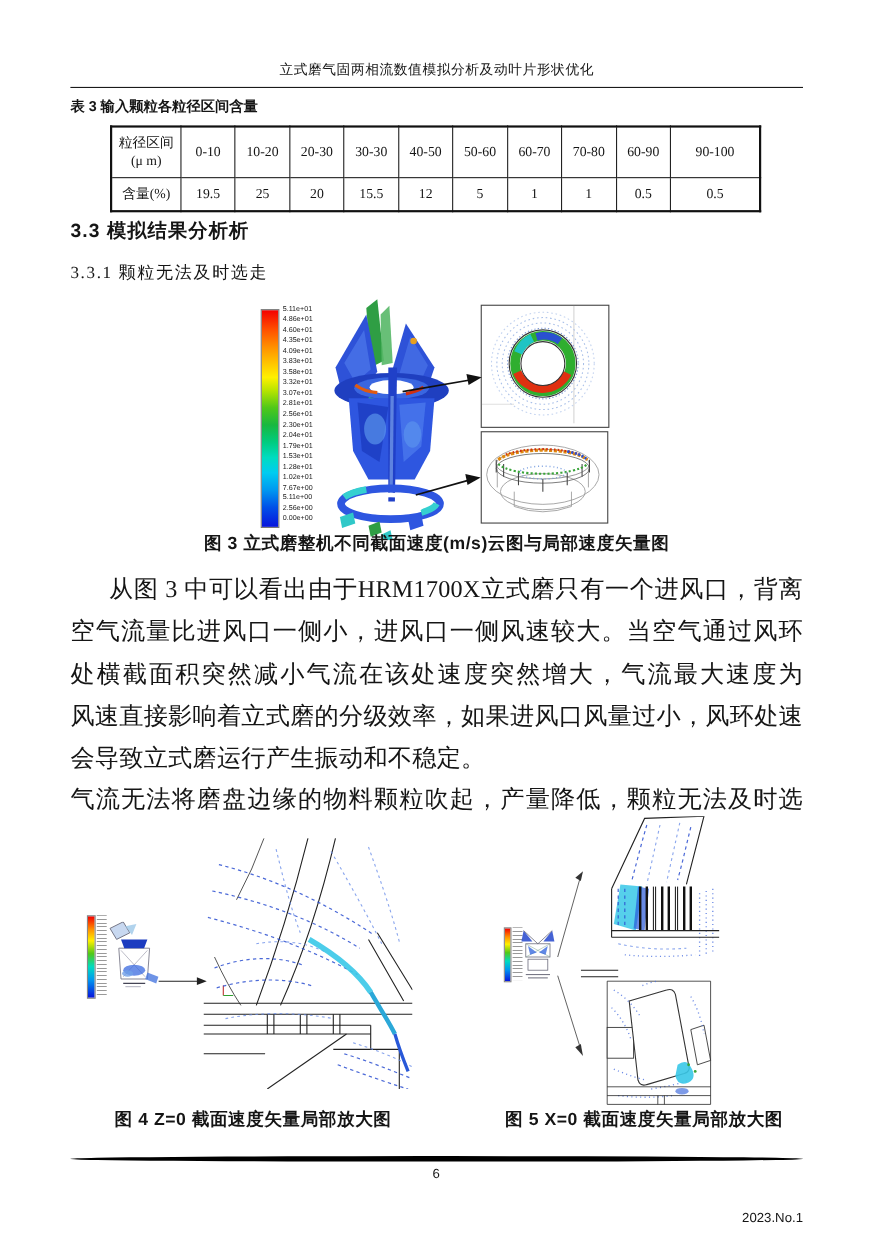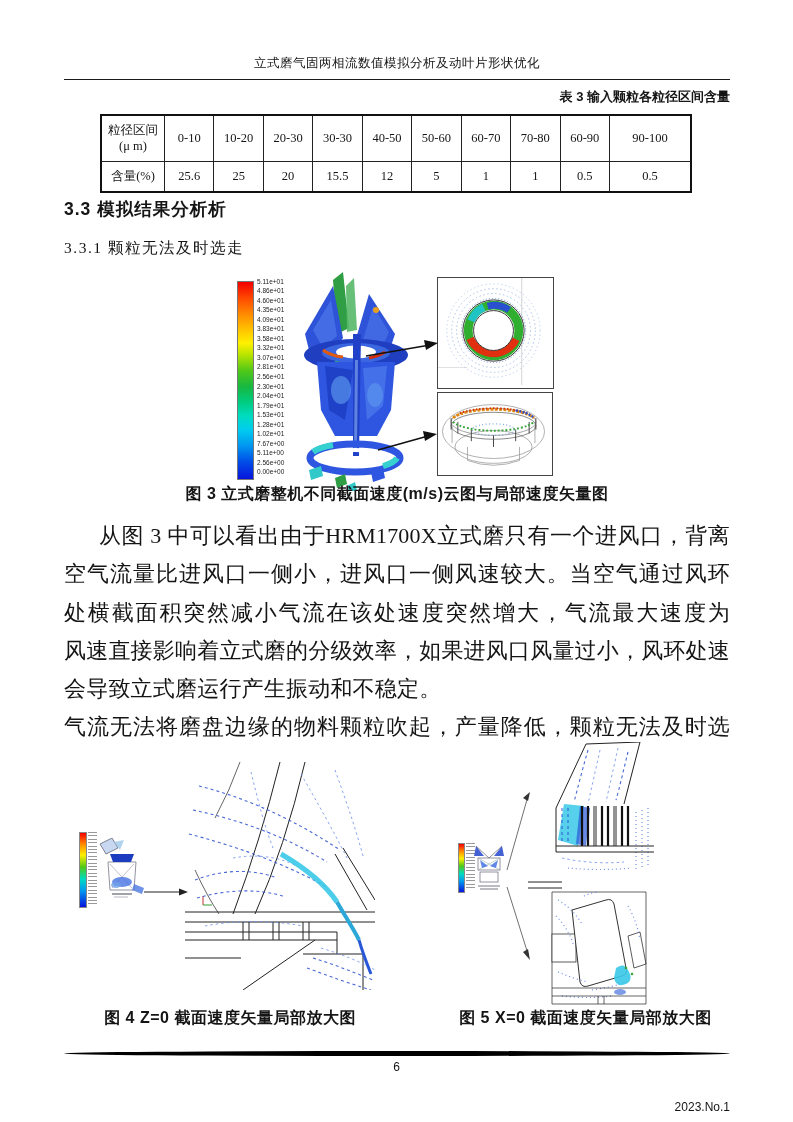--- a/index.html
+++ b/index.html
@@ -3,21 +3,21 @@
 <meta charset="utf-8">
 <style>
   html,body { margin:0; padding:0; background:#e8e8e8; }
   .page { position:relative; width:793px; height:1122px; background:#ffffff; margin:0 auto;
           font-family:"Liberation Serif", serif; color:#151515; overflow:hidden; }
 
   .header-title { position:absolute; top:55px; left:64px; width:666px; text-align:center;
                   font-size:12.5px; letter-spacing:0.5px; }
   .header-rule  { position:absolute; top:79px; left:64px; width:666px; border-top:1.6px solid #1a1a1a; }
 
-  .table-title  { position:absolute; top:88px; left:64px; width:666px; text-align:right;
+  .table-title  { position:absolute; top:88px; left:64px; width:666px; text-align:left;
                   font-family:"Liberation Sans", sans-serif; font-weight:bold; font-size:13px; }
 
   table.t3 { position:absolute; top:114px; left:100px; width:592px; border-collapse:collapse;
              table-layout:fixed; font-size:12.5px; text-align:center; border:2px solid #111; }
   table.t3 th, table.t3 td { border:1px solid #222; font-weight:normal; padding:0; }
   table.t3 tr.hdr { height:46px; }
   table.t3 tr.val { height:31px; }
   table.t3 .first { width:62px; }
   table.t3 th:last-child, table.t3 td:last-child { width:80px; }
   .cell-stack div { line-height:1.3; }
@@ -110,21 +110,21 @@
           <th>40-50</th>
           <th>50-60</th>
           <th>60-70</th>
           <th>70-80</th>
           <th>60-90</th>
           <th>90-100</th>
         </tr>
     <tr class="val">
       <th class="first">含量(%)</th>
 
-    <td>25.6</td>
+    <td>19.5</td>
           <td>25</td>
           <td>20</td>
           <td>15.5</td>
           <td>12</td>
           <td>5</td>
           <td>1</td>
           <td>1</td>
           <td>0.5</td>
           <td>0.5</td>
         </tr>

